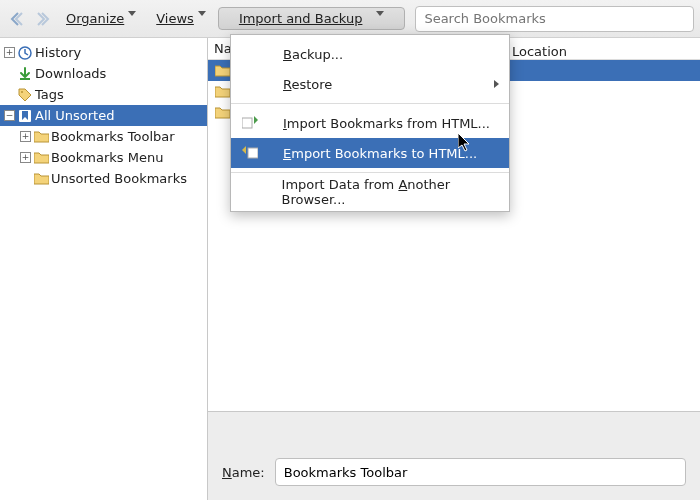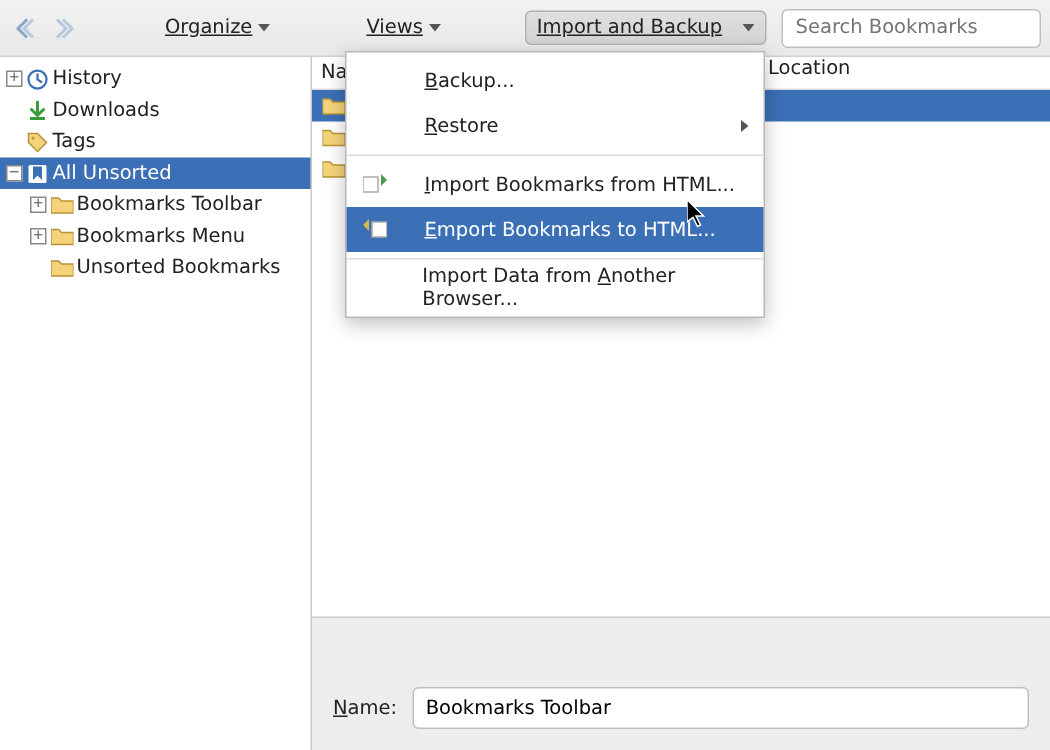--- a/index.html
+++ b/index.html
@@ -1,37 +1,37 @@
 <!DOCTYPE html>
 <html><head>
 <meta charset="utf-8">
 <style>
   * { box-sizing: border-box; font-family: "DejaVu Sans", "Liberation Sans", Arial, sans-serif; font-size: 13px; }
   body { margin: 0; width: 700px; height: 500px; background: #ededed; overflow: hidden; color: #222; }
   .toolbar { height: 38px; background: linear-gradient(to bottom, #f2f2f2, #e8e8e8); display: flex; align-items: center; padding: 0 6px; gap: 4px; border-bottom: 1px solid #d0d0d0; }
   .nav-btn { width: 22px; height: 22px; display: flex; align-items: center; justify-content: center; border-radius: 3px; }
-  .menu-btn { display: flex; align-items: center; padding: 4px 8px; border-radius: 4px; gap: 2px; margin-left: 44px; }
-  .menu-btn.active { background: linear-gradient(to bottom, #e0e0e0, #d2d2d2); border: 1px solid #b0b0b0; padding: 3px 7px; gap: 12px; }
+  .menu-btn { display: flex; align-items: flex-start; padding: 4px 8px; border-radius: 4px; gap: 2px; }
+  .menu-btn.active { background: linear-gradient(to bottom, #e0e0e0, #d2d2d2); border: 1px solid #b0b0b0; padding: 3px 20px; gap: 12px; }
   .dd-caret { width: 0; height: 0; border-left: 4px solid transparent; border-right: 4px solid transparent; border-top: 5px solid #555; margin-left: 2px; }
   .u { text-decoration: underline; }
   .search { flex: 1; margin-left: 6px; }
   .search input { width: 100%; height: 26px; border: 1px solid #bfbfbf; border-radius: 4px; padding: 0 8px; background: #fff; }
   .content { display: flex; height: calc(100% - 38px); }
   .sidebar { width: 208px; background: #fff; border-right: 1px solid #c8c8c8; padding: 4px 0; }
   .tree-row { display: flex; align-items: center; height: 21px; padding-left: 4px; gap: 2px; }
   .tree-row.sel { background: #3b6fb6; color: #fff; }
   .twisty { width: 11px; height: 11px; border: 1px solid #888; display: flex; align-items: center; justify-content: center; font-size: 9px; line-height: 1; color: #555; background: #fff; }
   .twisty.empty { border: none; background: transparent; }
   .indent1 { width: 14px; }
   .icon { width: 16px; height: 16px; display: flex; align-items: center; justify-content: center; }
   .main { flex: 1; display: flex; flex-direction: column; background: #ededed; }
   .list-area { flex: 1; background: #fff; margin: 0; border-bottom: 1px solid #c8c8c8; position: relative; overflow: hidden; min-height: 300px; }
   .list-header { display: flex; height: 22px; border-bottom: 1px solid #dcdcdc; }
   .col-name { width: 298px; padding-left: 6px; display: flex; align-items: center; border-right: 1px solid #dcdcdc; }
-  .col-loc { flex: 1; padding-left: 6px; display: flex; align-items: flex-start; }
+  .col-loc { flex: 1; padding-left: 6px; display: flex; align-items: flex-end; }
   .list-row { display: flex; align-items: center; height: 21px; }
   .list-row.sel { background: #3b6fb6; color: #fff; }
   .list-row .icon { margin-left: 6px; margin-right: 4px; }
   .details { padding: 14px 14px; display: flex; align-items: center; gap: 10px; margin-top: 32px; }
   .name-input { flex: 1; height: 28px; border: 1px solid #bfbfbf; border-radius: 4px; padding: 0 8px; background: #fff; }
   
   .dropdown { position: absolute; left: 230px; top: 34px; width: 280px; background: #fff; border: 1px solid #b8b8b8; box-shadow: 0 4px 12px rgba(0,0,0,0.25); z-index: 100; padding: 4px 0; }
   .dd-item { display: flex; align-items: center; height: 30px; padding: 0 10px; gap: 24px; position: relative; }
   .dd-item.sel { background: #3b6fb6; color: #fff; }
   .dd-sep { height: 1px; background: #dcdcdc; margin: 4px 0; }

